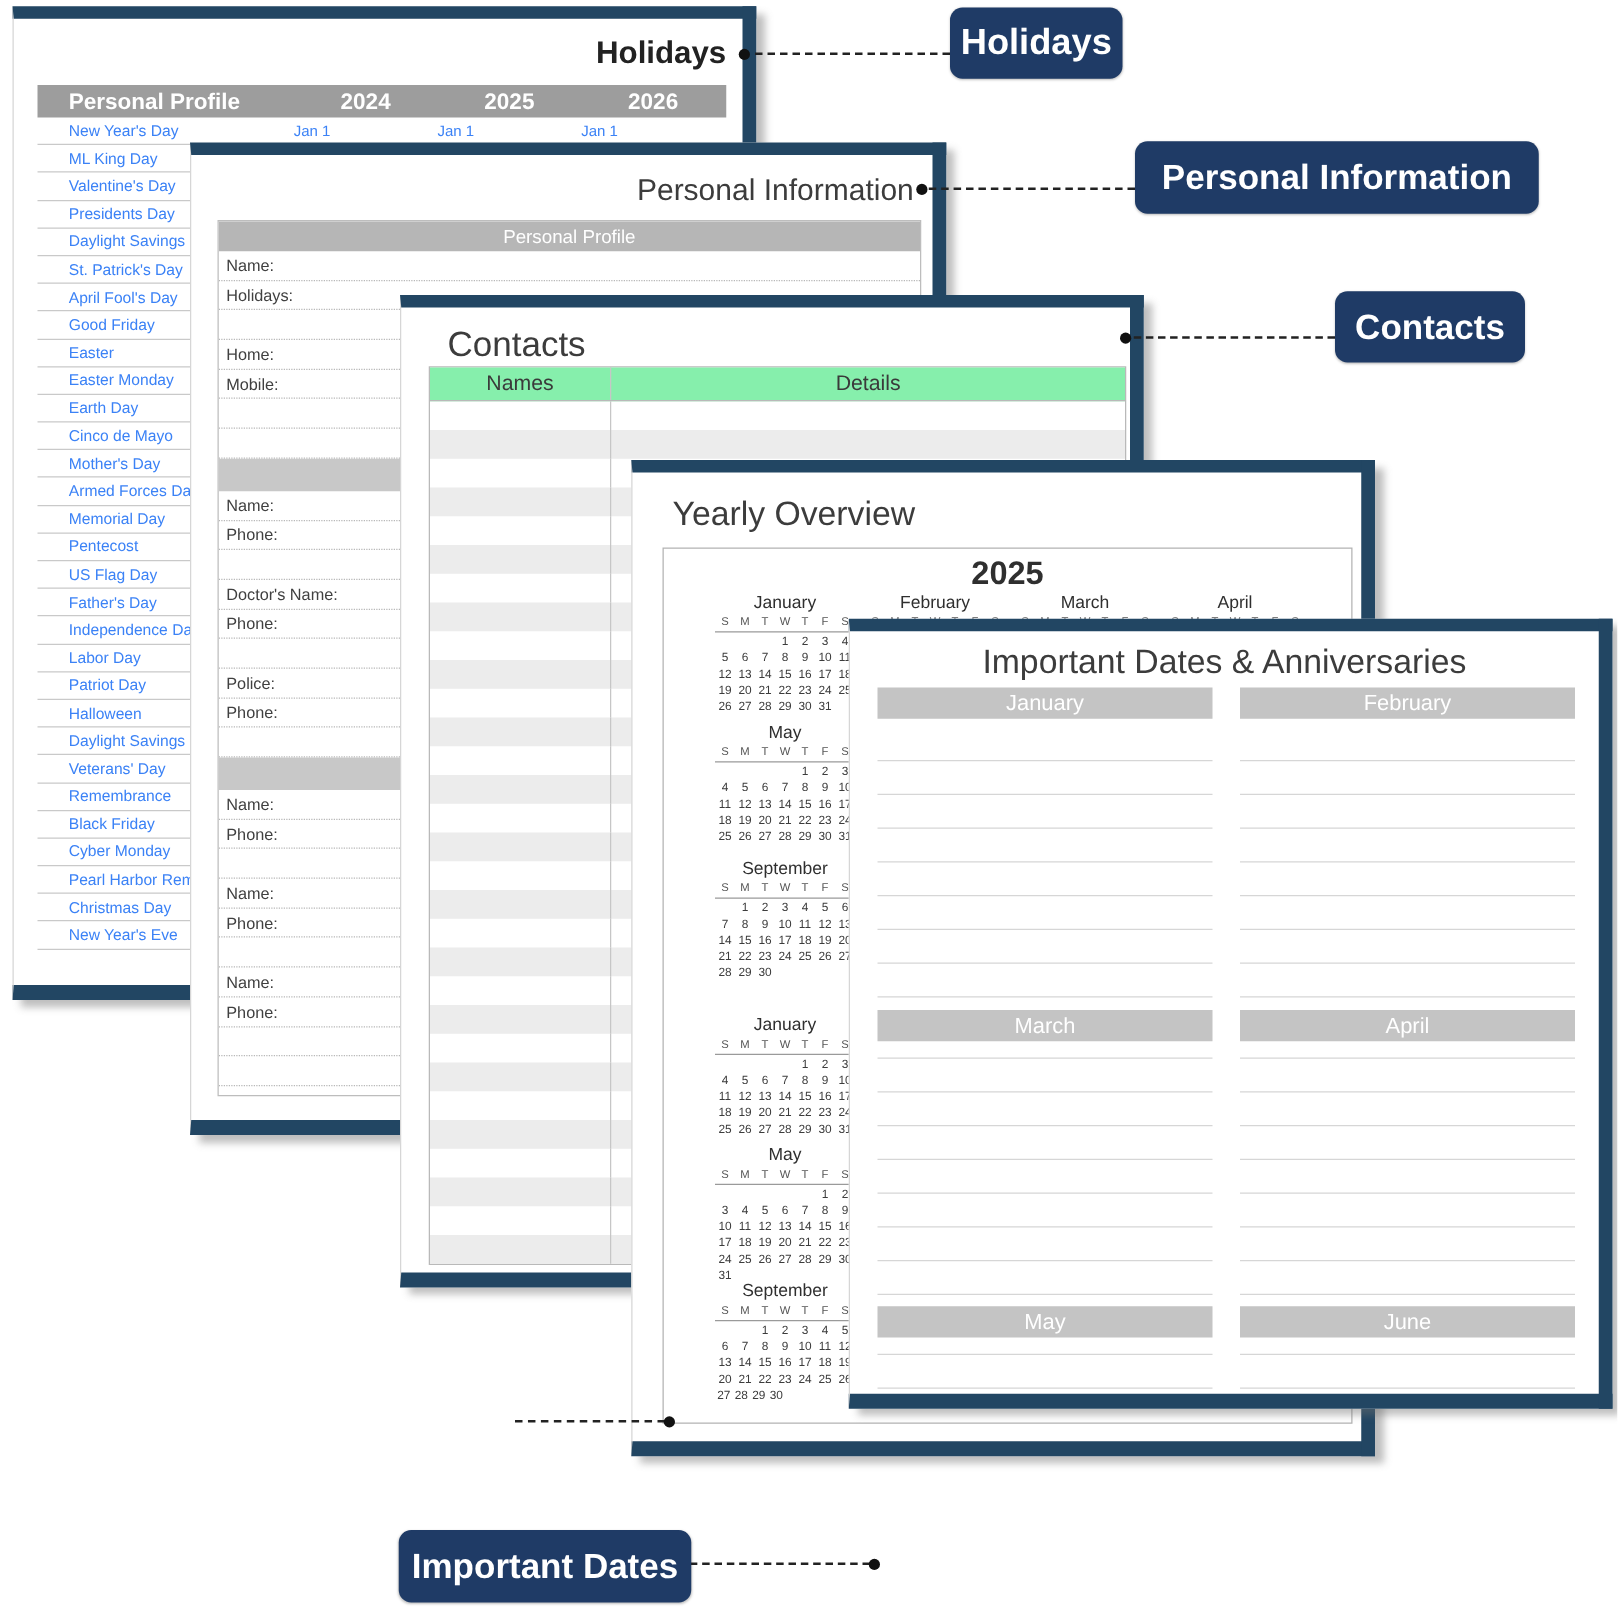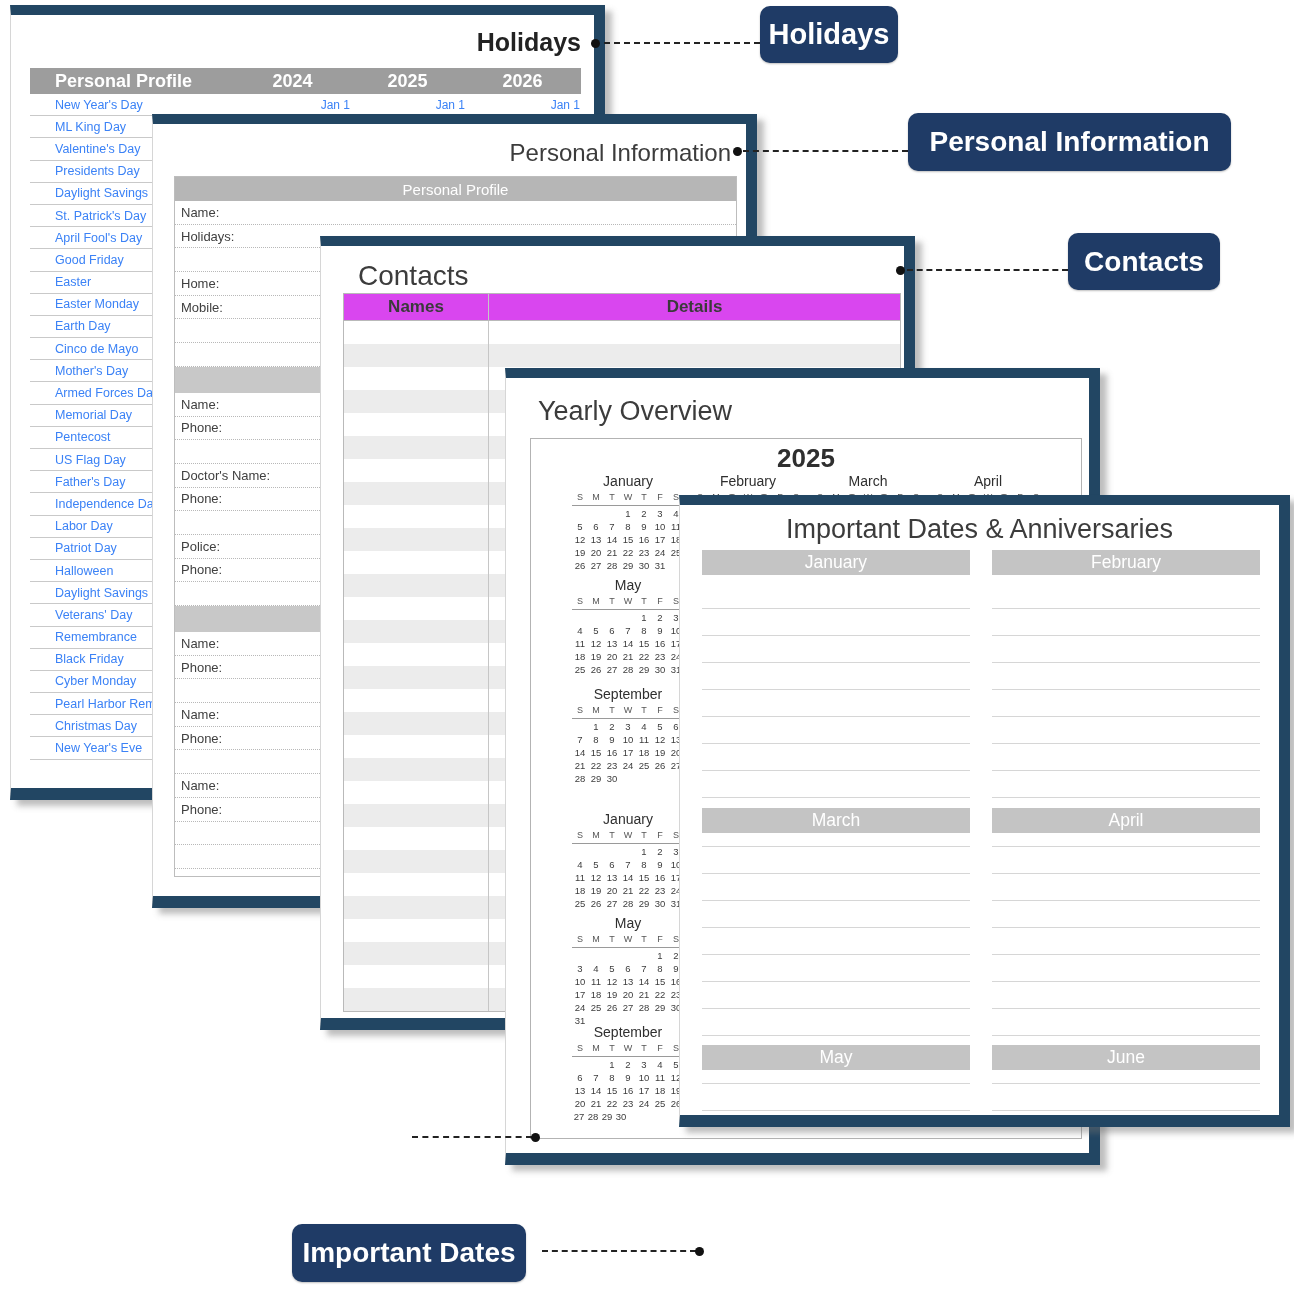--- a/index.html
+++ b/index.html
@@ -25,35 +25,35 @@
 
   
   .h-header{position:absolute;left:19px;top:53px;width:551px;height:26px;background:#9d9d9d;
             display:flex;align-items:center;color:#fff;font-weight:bold;font-size:18px;}
   .hh-name{width:205px;padding-left:25px;box-sizing:border-box;}
   .hh-y{width:115px;text-align:center;}
   .h-rows{position:absolute;left:19px;top:79px;width:551px;}
   .h-row{height:22.2px;border-bottom:1px solid #c9c9c9;display:flex;align-items:center;
          font-size:12.5px;color:#3b82f6;box-sizing:border-box;}
   .h-name{width:205px;padding-left:25px;box-sizing:border-box;white-space:nowrap;}
-  .h-date{width:115px;text-align:right;font-size:12px;}
+  .h-date{width:115px;text-align:left;font-size:12px;}
 
   
   .pp-box{position:absolute;left:21px;top:52px;width:563px;height:701px;
           border:1px solid #bdbdbd;box-sizing:border-box;overflow:hidden;}
   .pp-bar{height:24px;background:#b6b6b6;color:#fff;font-size:15px;
           display:flex;align-items:center;justify-content:center;}
   .p-row{height:23.7px;border-bottom:1px dotted #b8b8b8;display:flex;align-items:center;box-sizing:border-box;}
   .p-label{padding-left:6px;font-size:13px;color:#404040;white-space:nowrap;}
   .p-divider{height:26px;background:#c8c8c8;}
 
   
   .ct-table{position:absolute;left:22px;top:47px;width:558px;border:1px solid #b9b9b9;box-sizing:border-box;}
-  .ct-head{height:26px;display:flex;background:#d946ef;border-bottom:1px solid #b9b9b9;
-           font-size:17px;color:#3a3a3a;font-weight:bold;}
+  .ct-head{height:26px;display:flex;background:#86efac;border-bottom:1px solid #b9b9b9;
+           font-size:17px;color:#3a3a3a;}
   .ct-head .c-names,.ct-head .c-details{display:flex;align-items:center;justify-content:center;}
   .c-names{width:145px;border-right:1px solid #c6c6c6;box-sizing:border-box;}
   .c-details{flex:1;}
   .c-row{height:23px;display:flex;}
   .c-row.alt{background:#ececec;}
 
   
   .cal-box{position:absolute;left:24px;top:60px;width:552px;height:701px;
            border:1px solid #b3b3b3;box-sizing:border-box;overflow:hidden;}
   .cal-year{position:absolute;left:0;right:0;top:4px;text-align:center;
@@ -71,21 +71,21 @@
   .imp-line{position:absolute;width:268px;border-top:1.5px solid #d6d6d6;}
 
   
   .badge{position:absolute;background:#1f3b66;border-radius:10px;color:#fff;font-weight:bold;
          display:flex;align-items:center;justify-content:center;z-index:21;white-space:nowrap;
          box-shadow:0 1px 2px rgba(0,0,0,.25);}
   .badge-holidays {left:760px;top:6px;   width:138px;height:57px;font-size:29px;}
   .badge-personal {left:908px;top:113px; width:323px;height:58px;font-size:28px;}
   .badge-contacts {left:1068px;top:233px;width:152px;height:57px;font-size:28px;}
   .badge-yearly   {left:10px; top:1107px;width:401px;height:57px;font-size:28px;}
-  .badge-important{left:292px;top:1224px;width:234px;height:58px;font-size:28px;}
+  .badge-important{left:319px;top:1224px;width:234px;height:58px;font-size:28px;}
 
   .dash{position:absolute;border-top:2.5px dashed #222;z-index:20;}
   .dash-1{left:604px;top:42px;  width:156px;}
   .dash-2{left:743px;top:150px; width:165px;}
   .dash-3{left:907px;top:269px; width:161px;}
   .dash-4{left:412px;top:1136px;width:120px;}
   .dash-5{left:542px;top:1250px;width:154px;}
 
   .dot{position:absolute;width:9px;height:9px;border-radius:50%;background:#111;z-index:20;}
   .dot-1{left:591px;top:39px;}

